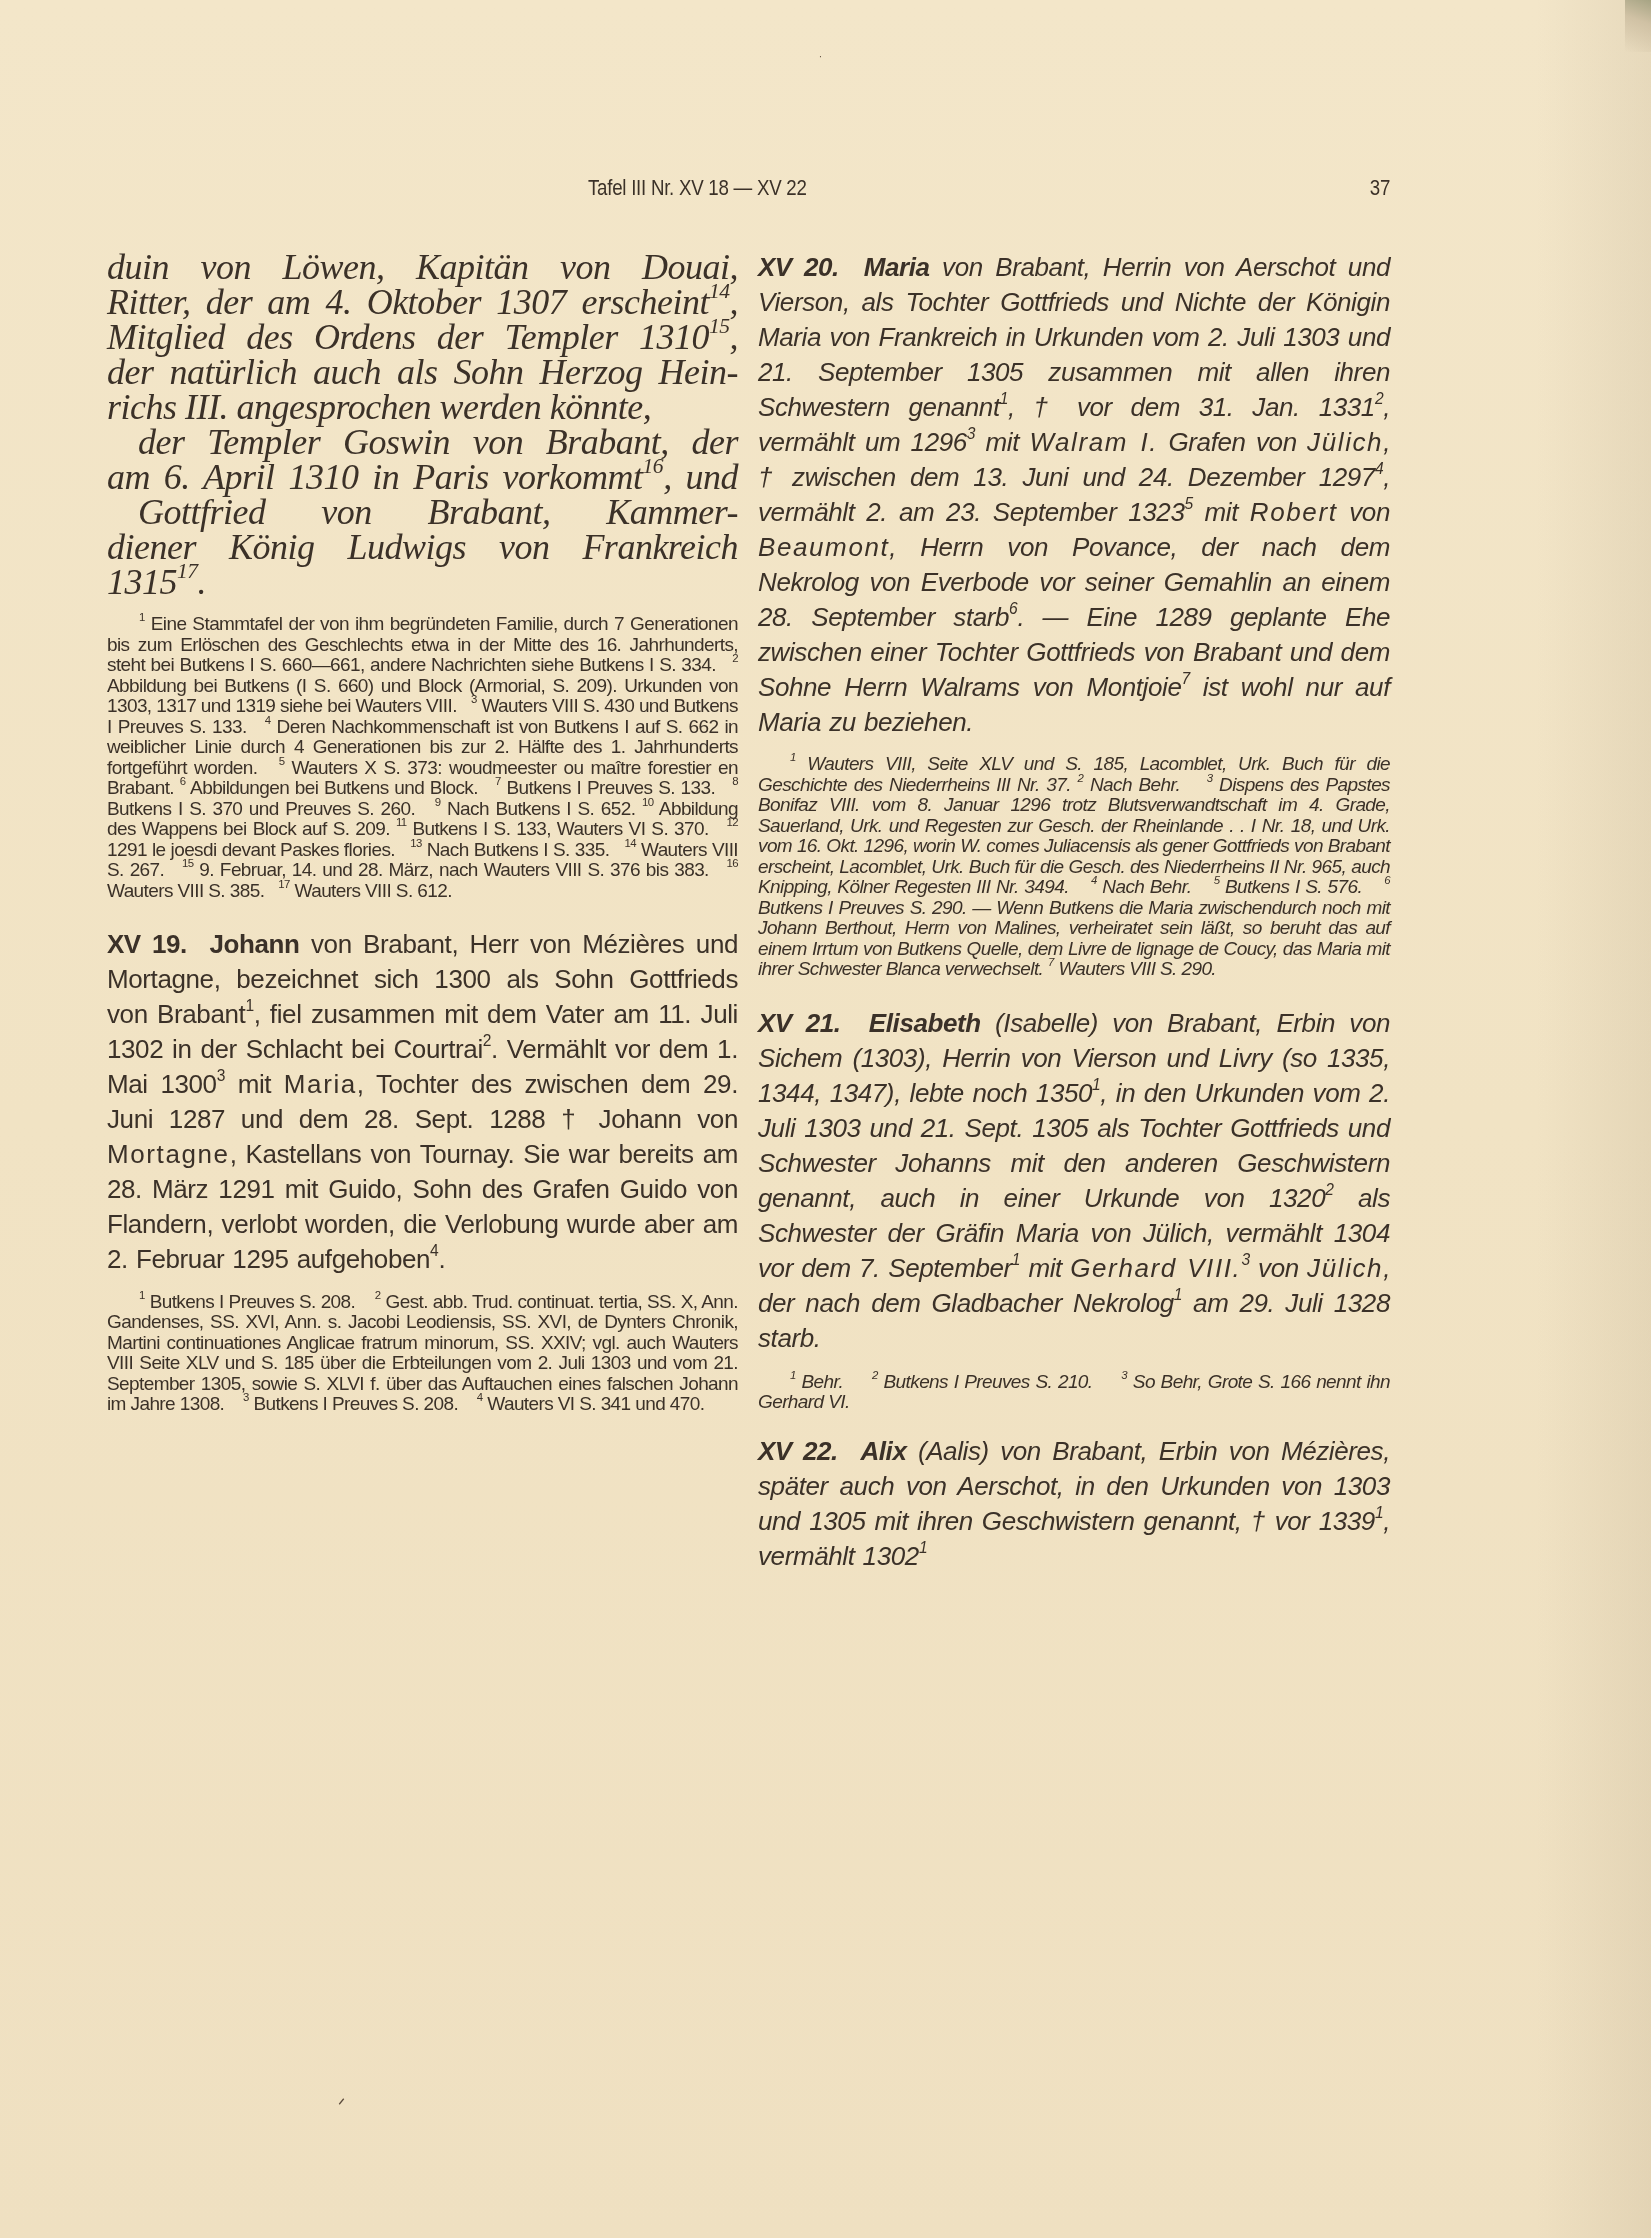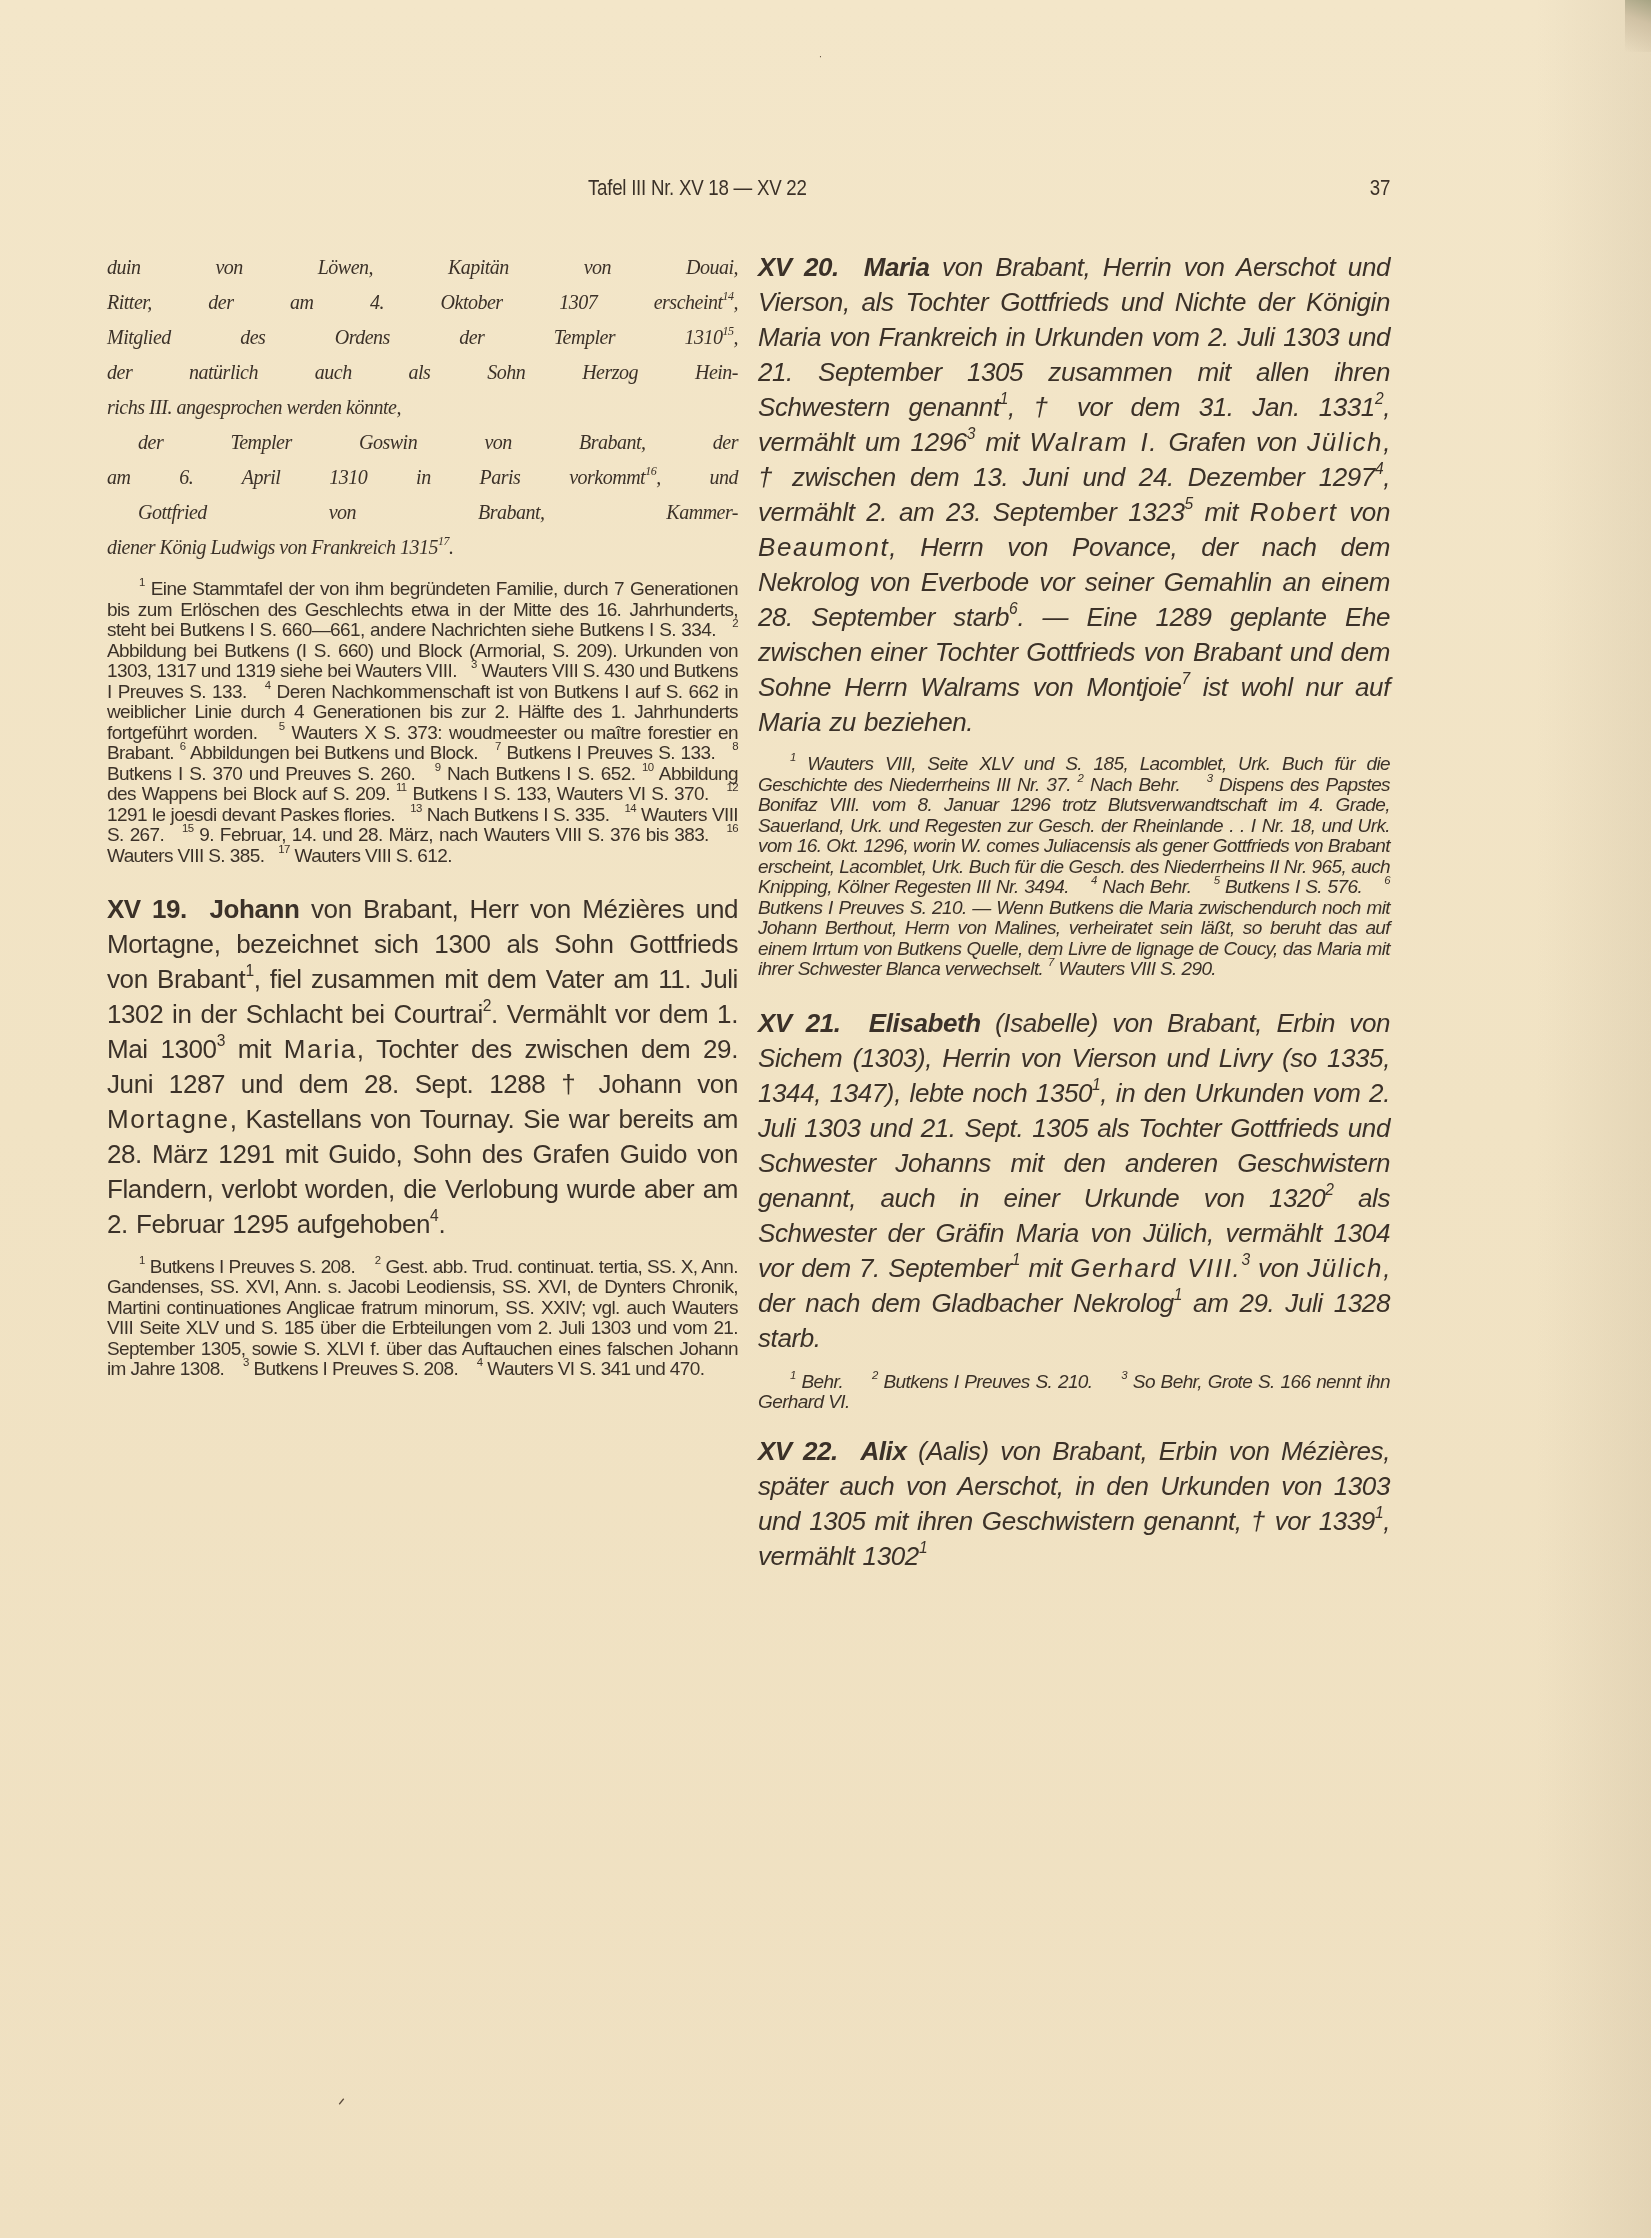--- a/index.html
+++ b/index.html
@@ -62,21 +62,21 @@
     font-size: 26px;
     line-height: 35px;
     text-align: justify;
     margin: 0;
     letter-spacing: -0.4px;
     word-spacing: 1.3px;
   }
   .italic-block {
     font-family: "Liberation Serif", "DejaVu Serif", serif;
     font-style: italic;
-    font-size: 20px;
+    font-size: 36px;
     line-height: 35px;
     text-align: justify;
     margin: 0;
     letter-spacing: -0.5px;
   }
   .italic-block .indent { padding-left: 31px; display: block; }
   .italic-block .line { display: block; text-align-last: justify; }
   .italic-block .line.last { text-align-last: left; }
 
   .footnotes {
@@ -181,21 +181,21 @@
       <span class="name-bold">Maria</span><span> von Brabant, Herrin von Aerschot und Vierson, als Tochter Gottfrieds und Nichte der Königin Maria von Frankreich in Urkunden vom 2. Juli 1303 und 21. September 1305 zusammen mit allen ihren Schwestern genannt</span><sup>1</sup><span>, † vor dem 31. Jan. 1331</span><sup>2</sup><span>, vermählt um 1296</span><sup>3</sup><span> mit </span><span class="spaced">Walram I.</span><span> Grafen von </span><span class="spaced">Jülich</span><span>, † zwischen dem 13. Juni und 24. Dezember 1297</span><sup>4</sup><span>, vermählt 2. am 23. September 1323</span><sup>5</sup><span> mit </span><span class="spaced">Robert</span><span> von </span><span class="spaced">Beaumont</span><span>, Herrn von Povance, der nach dem Nekrolog von Everbode vor seiner Gemahlin an einem 28. September starb</span><sup>6</sup><span>. — Eine 1289 geplante Ehe zwischen einer Tochter Gottfrieds von Brabant und dem Sohne Herrn Walrams von Montjoie</span><sup>7</sup><span> ist wohl nur auf Maria zu beziehen.</span>
     </p>
 
     <div class="footnotes" style="margin-top:14.3px;">
       <span style="padding-left:32px;"></span>
       <span><sup>1</sup> <span>Wauters VIII, Seite XLV und S. 185, Lacomblet, Urk. Buch für die Geschichte des Niederrheins III Nr. 37.</span></span>
       <span><sup>2</sup> <span>Nach Behr.</span></span>&nbsp;&nbsp;&nbsp;
       <span><sup>3</sup> <span>Dispens des Papstes Bonifaz VIII. vom 8. Januar 1296 trotz Blutsverwandtschaft im 4. Grade, Sauerland, Urk. und Regesten zur Gesch. der Rheinlande . . I Nr. 18, und Urk. vom 16. Okt. 1296, worin W. comes Juliacensis als gener Gottfrieds von Brabant erscheint, Lacomblet, Urk. Buch für die Gesch. des Niederrheins II Nr. 965, auch Knipping, Kölner Regesten III Nr. 3494.</span></span>&nbsp;&nbsp;&nbsp;
       <span><sup>4</sup> <span>Nach Behr.</span></span>&nbsp;&nbsp;&nbsp;
       <span><sup>5</sup> <span>Butkens I S. 576.</span></span>&nbsp;&nbsp;&nbsp;
-      <span><sup>6</sup> <span>Butkens I Preuves S. 210. — Wenn Butkens die Maria zwischendurch noch mit Johann Berthout, Herrn von Malines, verheiratet sein läßt, so beruht das auf einem Irrtum von Butkens Quelle, dem Livre de lignage de Coucy, das Maria mit ihrer Schwester Blanca verwechselt.</span></span>
+      <span><sup>6</sup> <span>Butkens I Preuves S. 290. — Wenn Butkens die Maria zwischendurch noch mit Johann Berthout, Herrn von Malines, verheiratet sein läßt, so beruht das auf einem Irrtum von Butkens Quelle, dem Livre de lignage de Coucy, das Maria mit ihrer Schwester Blanca verwechselt.</span></span>
       <span><sup>7</sup> <span>Wauters VIII S. 290.</span></span>
     </div>
 
     <p class="body-text" style="margin-top:26px;">
       <span class="entry-head">XV 21.</span>&nbsp;
       <span class="name-bold">Elisabeth</span><span> (Isabelle) von Brabant, Erbin von Sichem (1303), Herrin von Vierson und Livry (so 1335, 1344, 1347), lebte noch 1350</span><sup>1</sup><span>, in den Urkunden vom 2. Juli 1303 und 21. Sept. 1305 als Tochter Gottfrieds und Schwester Johanns mit den anderen Geschwistern genannt, auch in einer Urkunde von 1320</span><sup>2</sup><span> als Schwester der Gräfin Maria von Jülich, vermählt 1304 vor dem 7. September</span><sup>1</sup><span> mit </span><span class="spaced">Gerhard VIII.</span><sup>3</sup><span> von </span><span class="spaced">Jülich</span><span>, der nach dem Gladbacher Nekrolog</span><sup>1</sup><span> am 29. Juli 1328 starb.</span>
     </p>
 
     <div class="footnotes" style="margin-top:16px;">
       <span style="padding-left:32px;"></span>

